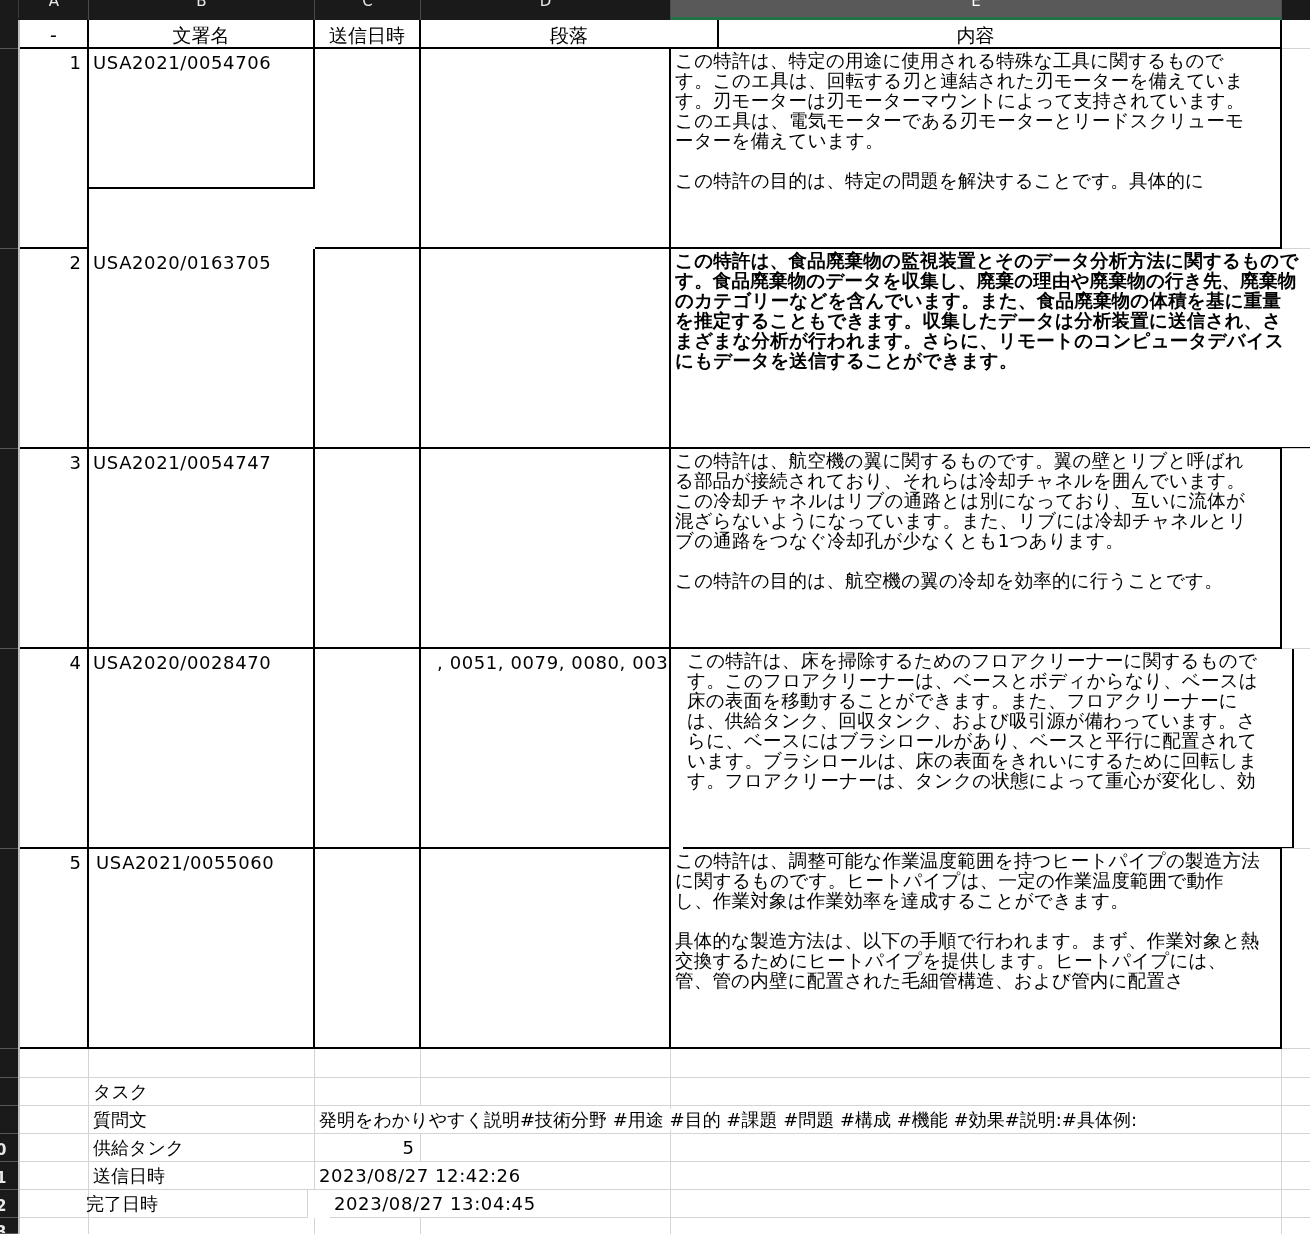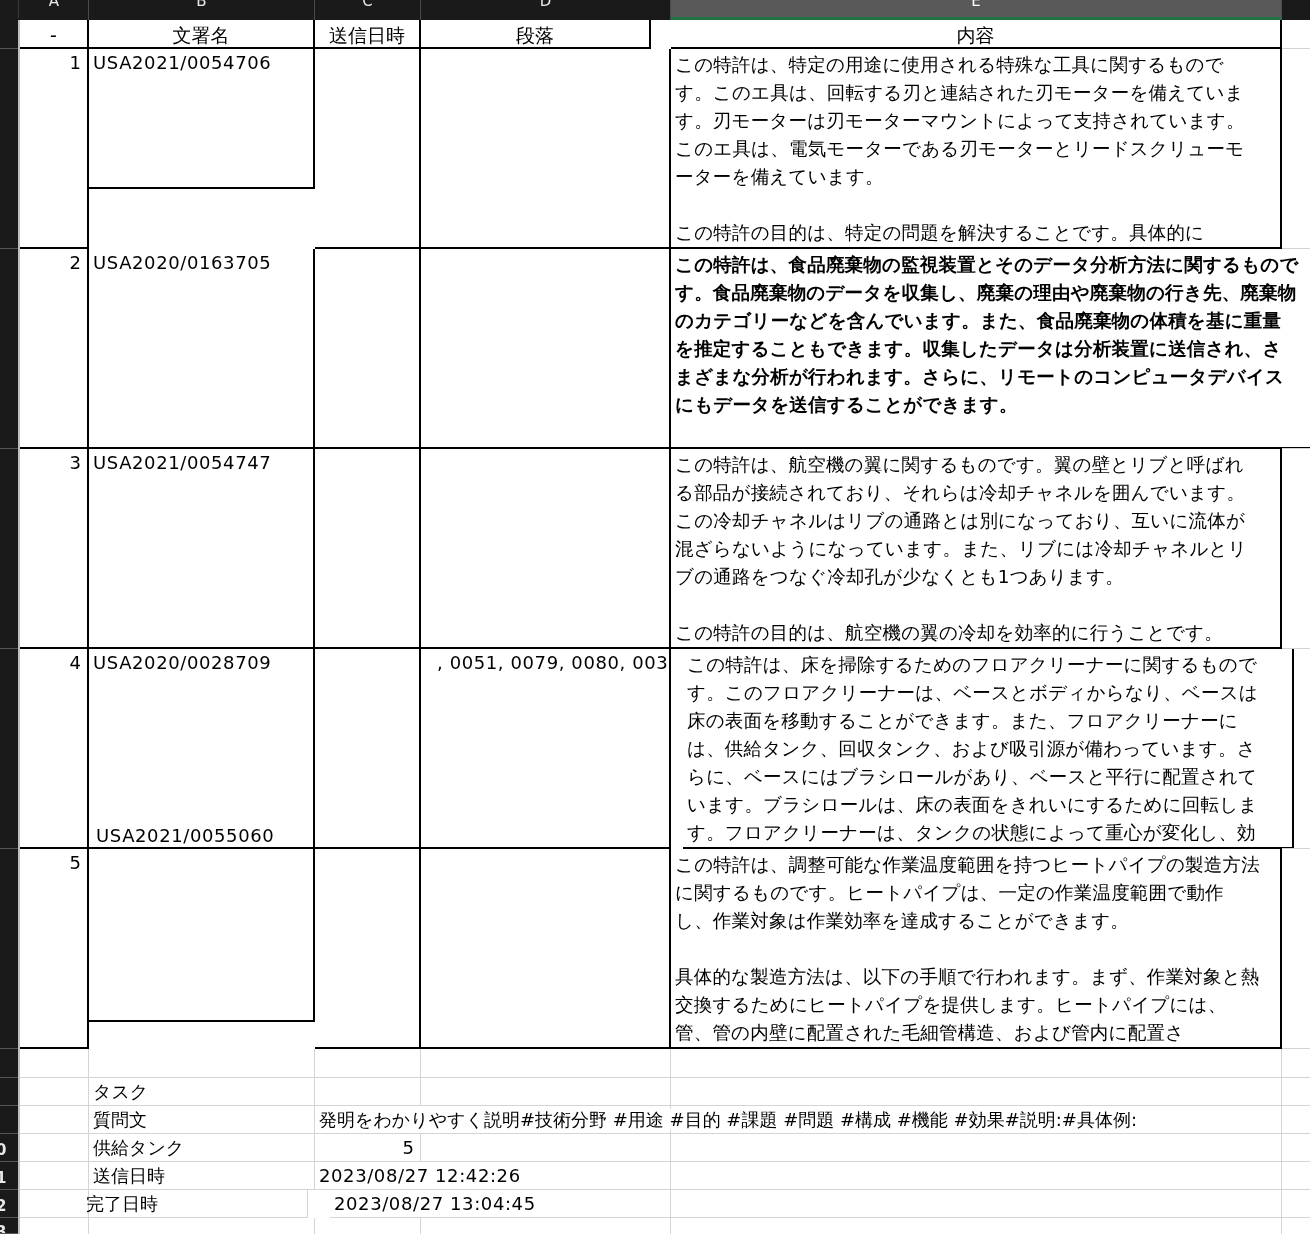--- a/index.html
+++ b/index.html
@@ -24,21 +24,21 @@
   }
   .rowhdr span { position:absolute; left:-4px; bottom:2px; }
   .cell {
     position:absolute; box-sizing:border-box; overflow:hidden; font-size:18px; line-height:28px;
     border-right:1px solid #d4d4d4; border-bottom:1px solid #d4d4d4; padding:0 4px; white-space:nowrap;
   }
   .cell.tbl { border-right:2px solid #000; border-bottom:2px solid #000; }
   .cell.tbl-left { border-left:2px solid #000; }
   .cell.hdr { text-align:center; line-height:30px; font-size:19px; }
   .cell.num { text-align:right; padding-right:6px; }
-  .cell.wrap { white-space:pre-wrap; word-break:break-all; line-height:28px; padding:2px 19px 0 4px; font-size:18.5px; letter-spacing:0.2px; }
+  .cell.wrap { white-space:pre-wrap; word-break:break-all; line-height:20px; padding:2px 19px 0 4px; font-size:18.5px; letter-spacing:0.2px; }
   .cell.mono { letter-spacing:0.6px; }
   .cell.overflow { overflow:visible; z-index:2; background:transparent; }
 </style>
 </head>
 <body>
 
 <div class="colhdr-band"></div>
 <div class="corner"></div>
 <div class="colhdr" style="left:20px;width:69px;">
     <span>A</span>
@@ -95,21 +95,21 @@
 <div class="rowhdr" style="top:1190px;height:28px;">
     <span>2</span>
   </div>
 <div class="rowhdr" style="top:1218px;height:16px;">
     <span style="bottom:-8px;">3</span>
   </div>
 
 <div class="cell hdr tbl tbl-left" style="left:20px;top:20px;width:69px;height:29px;border-left:none;">-</div>
 <div class="cell hdr tbl" style="left:89px;top:20px;width:226px;height:29px;">文署名</div>
 <div class="cell hdr tbl" style="left:315px;top:20px;width:106px;height:29px;">送信日時</div>
-<div class="cell hdr tbl" style="left:421px;top:20px;width:230px;height:29px;">段落</div>
+<div class="cell hdr tbl" style="left:421px;top:20px;width:298px;height:29px;">段落</div>
 <div class="cell hdr tbl" style="left:671px;top:20px;width:611px;height:29px;">内容</div>
 <div class="cell" style="left:1282px;top:20px;width:28px;height:29px;border-right:none;"></div>
 
 <div class="cell num tbl" style="left:20px;top:49px;width:69px;height:200px;">1</div>
 <div class="cell tbl mono" style="left:89px;top:49px;width:226px;height:140px;">USA2021/0054706</div>
 <div class="cell tbl" style="left:315px;top:49px;width:106px;height:200px;"></div>
 <div class="cell tbl mono" style="left:421px;top:49px;width:250px;height:200px;"></div>
 <div class="cell tbl wrap" style="left:671px;top:49px;width:611px;height:200px;">この特許は、特定の用途に使用される特殊な工具に関するものです。このエ具は、回転する刃と連結された刃モーターを備えています。刃モーターは刃モーターマウントによって支持されています。このエ具は、電気モーターである刃モーターとリードスクリューモーターを備えています。
 
 この特許の目的は、特定の問題を解決することです。具体的に</div>
@@ -125,28 +125,28 @@
 <div class="cell num tbl" style="left:20px;top:449px;width:69px;height:200px;">3</div>
 <div class="cell tbl mono" style="left:89px;top:449px;width:226px;height:200px;">USA2021/0054747</div>
 <div class="cell tbl" style="left:315px;top:449px;width:106px;height:200px;"></div>
 <div class="cell tbl mono" style="left:421px;top:449px;width:250px;height:200px;"></div>
 <div class="cell tbl wrap" style="left:671px;top:449px;width:611px;height:200px;">この特許は、航空機の翼に関するものです。翼の壁とリブと呼ばれる部品が接続されており、それらは冷却チャネルを囲んでいます。この冷却チャネルはリブの通路とは別になっており、互いに流体が混ざらないようになっています。また、リブには冷却チャネルとリブの通路をつなぐ冷却孔が少なくとも1つあります。
 
 この特許の目的は、航空機の翼の冷却を効率的に行うことです。</div>
 <div class="cell" style="left:1282px;top:449px;width:28px;height:200px;border-right:none;"></div>
 
 <div class="cell num tbl" style="left:20px;top:649px;width:69px;height:200px;">4</div>
-<div class="cell tbl mono" style="left:89px;top:649px;width:226px;height:200px;">USA2020/0028709</div>
+<div class="cell tbl mono" style="left:89px;top:649px;width:226px;height:200px;">USA2020/0028470</div>
 <div class="cell tbl" style="left:315px;top:649px;width:106px;height:200px;"></div>
 <div class="cell tbl mono" style="left:421px;top:649px;width:250px;height:200px;padding-left:16px;">, 0051, 0079, 0080, 0036</div>
 <div class="cell tbl wrap" style="left:683px;top:649px;width:611px;height:200px;">この特許は、床を掃除するためのフロアクリーナーに関するものです。このフロアクリーナーは、ベースとボディからなり、ベースは床の表面を移動することができます。また、フロアクリーナーには、供給タンク、回収タンク、および吸引源が備わっています。さらに、ベースにはブラシロールがあり、ベースと平行に配置されています。ブラシロールは、床の表面をきれいにするために回転します。フロアクリーナーは、タンクの状態によって重心が変化し、効</div>
 <div class="cell" style="left:1282px;top:649px;width:28px;height:200px;border-right:none;"></div>
 
 <div class="cell num tbl" style="left:20px;top:849px;width:69px;height:200px;">5</div>
-<div class="cell tbl mono" style="left:89px;top:822px;width:226px;height:200px;padding-left:7px;">USA2021/0055060</div>
+<div class="cell tbl mono" style="left:89px;top:849px;width:226px;height:200px;padding-left:7px;">USA2021/0055060</div>
 <div class="cell tbl" style="left:315px;top:849px;width:106px;height:200px;"></div>
 <div class="cell tbl mono" style="left:421px;top:849px;width:250px;height:200px;"></div>
 <div class="cell tbl wrap" style="left:671px;top:849px;width:611px;height:200px;">この特許は、調整可能な作業温度範囲を持つヒートパイプの製造方法に関するものです。ヒートパイプは、一定の作業温度範囲で動作し、作業対象は作業効率を達成することができます。
 
 具体的な製造方法は、以下の手順で行われます。まず、作業対象と熱交換するためにヒートパイプを提供します。ヒートパイプには、管、管の内壁に配置された毛細管構造、および管内に配置さ</div>
 <div class="cell" style="left:1282px;top:849px;width:28px;height:200px;border-right:none;"></div>
 
 <div class="cell" style="left:20px;top:1049px;width:69px;height:29px;"></div>
 <div class="cell" style="left:89px;top:1049px;width:226px;height:29px;"></div>
 <div class="cell" style="left:315px;top:1049px;width:106px;height:29px;"></div>

